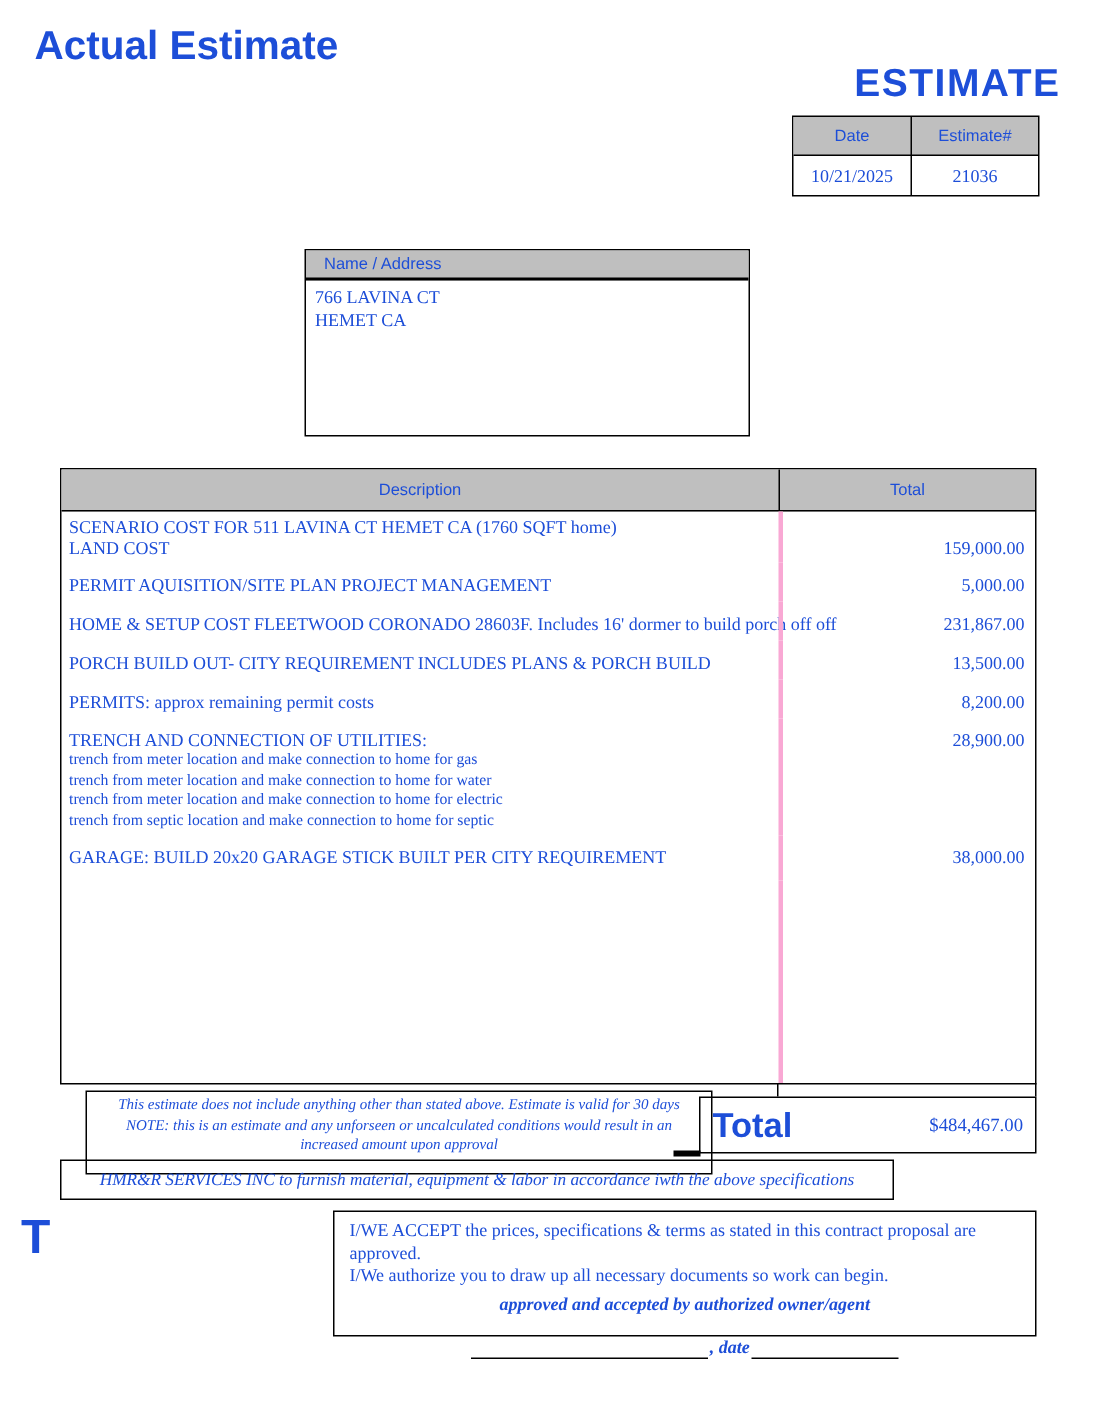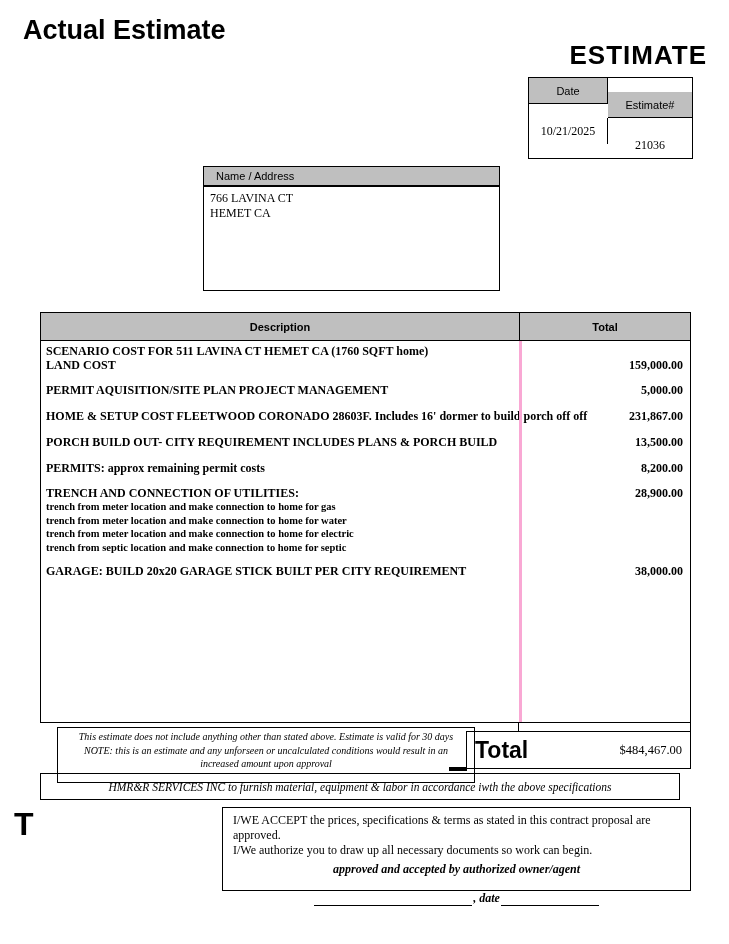--- a/index.html
+++ b/index.html
@@ -1,43 +1,43 @@
 <!DOCTYPE html>
 <html><head>
 <meta charset="utf-8">
 <style>
   html,body{margin:0;padding:0;background:#fff;}
   .page{position:relative;width:729px;height:944px;background:#ffffff;overflow:hidden;
-        font-family:"Liberation Serif", serif;color:#000000;}
+        font-family:"Liberation Serif", serif;color:#1d4ed8;}
 
   
   .doc-watermark{position:absolute;left:23px;top:15px;font-family:"Liberation Sans",sans-serif;
                  font-weight:700;font-size:27px;letter-spacing:0px;}
   .estimate-title{position:absolute;right:22px;top:40px;font-family:"Liberation Sans",sans-serif;
                   font-weight:700;font-size:26px;letter-spacing:1px;}
 
   
   .meta-table{position:absolute;left:528px;top:77px;width:163px;border:1px solid #000;}
   .meta-row{display:flex;}
   .meta-cell{box-sizing:border-box;height:26px;display:flex;align-items:center;justify-content:center;}
   .meta-cell.c1{width:79px;border-right:1px solid #000;}
-  .meta-cell.c2{flex:1;margin-top:14px;}
+  .meta-cell.c2{flex:1;}
   .meta-head .meta-cell{background:#bfbfbf;border-bottom:1px solid #000;
                         font-family:"Liberation Sans",sans-serif;font-size:11px;}
   .meta-vals .meta-cell{font-size:12px;}
 
   
   .addr-box{position:absolute;left:203px;top:166px;width:297px;height:125px;border:1px solid #000;box-sizing:border-box;}
   .addr-head{height:18px;background:#bfbfbf;border-bottom:2px solid #000;
              font-family:Liberation Sans, sans-serif;font-size:11px;display:flex;align-items:center;padding-left:12px;}
   .addr-body{padding:4px 6px;font-size:12px;line-height:15px;}
 
   
   .items-table{position:absolute;left:40px;top:312px;width:651px;height:411px;border:1px solid #000;
-               box-sizing:border-box;display:flex;flex-direction:column;font-weight:bold;}
+               box-sizing:border-box;display:flex;flex-direction:column;}
   .items-head{display:flex;height:28px;background:#bfbfbf;border-bottom:1px solid #000;box-sizing:border-box;
               font-family:"Liberation Sans",sans-serif;font-size:11px;}
   .items-head .hd-desc{width:478px;display:flex;align-items:center;justify-content:center;box-sizing:border-box;}
   .items-head .hd-total{flex:1;display:flex;align-items:center;justify-content:center;border-left:1px solid #000;box-sizing:border-box;}
   .item-row{display:flex;box-sizing:border-box;}
   .item-desc{width:478px;box-sizing:border-box;padding-left:5px;}
   .item-amount{flex:1;text-align:right;padding-right:7px;border-left:3px solid #f9a8d4;box-sizing:border-box;font-size:12px;}
   .iline{font-size:12px;line-height:14px;white-space:nowrap;}
   .iline.sub{font-size:10.5px;line-height:13.5px;}
   .row-a{height:34px;} .row-a .item-desc{padding-top:3px;} .row-a .item-amount{padding-top:17px;}
@@ -48,21 +48,21 @@
   .vstub{position:absolute;width:1px;height:9px;background:#000;}
 
   
   .note-box{position:absolute;left:57px;top:727px;width:418px;height:56px;border:1px solid #000;box-sizing:border-box;
             font-style:italic;font-size:10px;line-height:13.5px;text-align:center;padding:2px 8px;}
   .total-box{position:absolute;left:466px;top:731px;width:225px;height:38px;border:1px solid #000;box-sizing:border-box;
              display:flex;align-items:center;justify-content:space-between;padding:0 8px;}
   .total-label{font-family:"Liberation Sans",sans-serif;font-weight:700;font-size:23px;}
   .total-value{font-size:12.5px;}
   .corner-dash{position:absolute;left:449px;top:767px;width:18px;height:4px;background:#000;}
-  .services-bar{position:absolute;left:40px;top:773px;width:640px;height:27px;border:1px solid #000;box-sizing:border-box;
+  .services-bar{position:absolute;left:40px;top:773px;width:556px;height:27px;border:1px solid #000;box-sizing:border-box;
                 display:flex;align-items:center;justify-content:center;font-style:italic;font-size:11.5px;}
   .accept-box{position:absolute;left:222px;top:807px;width:469px;height:84px;border:1px solid #000;box-sizing:border-box;
               font-size:12px;line-height:15px;padding:5px 10px;}
   .accept-approved{text-align:center;font-weight:700;font-style:italic;margin-top:4px;}
   .sig-row{display:flex;justify-content:center;align-items:flex-end;margin-top:14px;font-size:12px;}
   .sig-line{display:inline-block;border-bottom:1px solid #000;height:12px;}
   .sig-line.owner{width:158px;}
   .sig-line.date{width:98px;}
   .sig-datetext{font-weight:700;font-style:italic;padding:0 1px;}
   .corner-letter{position:absolute;left:14px;top:806px;font-family:"Liberation Sans",sans-serif;

